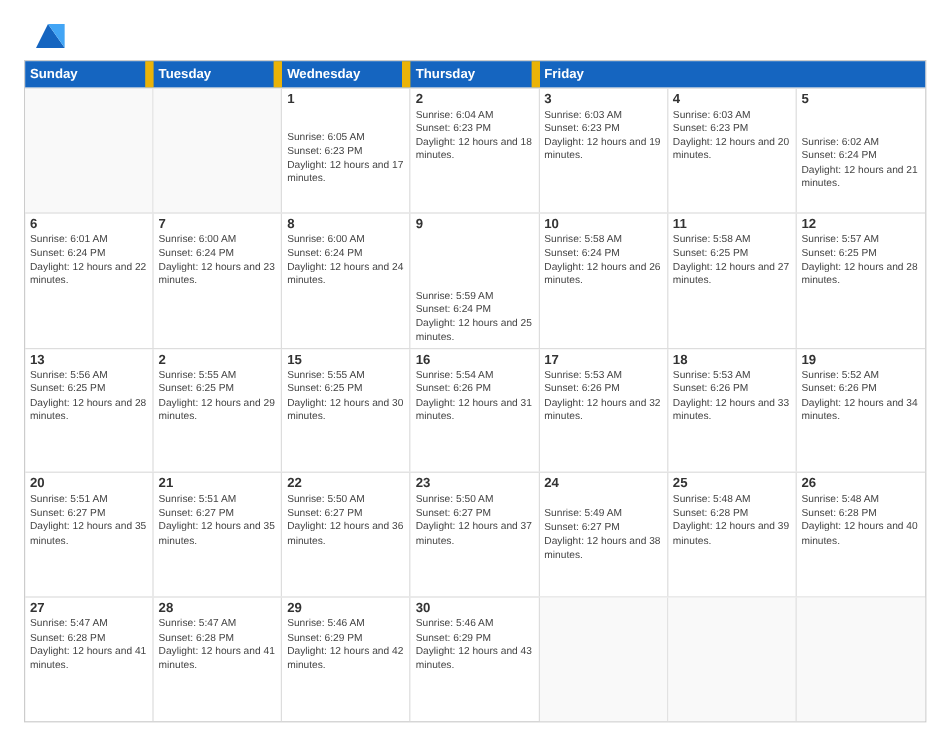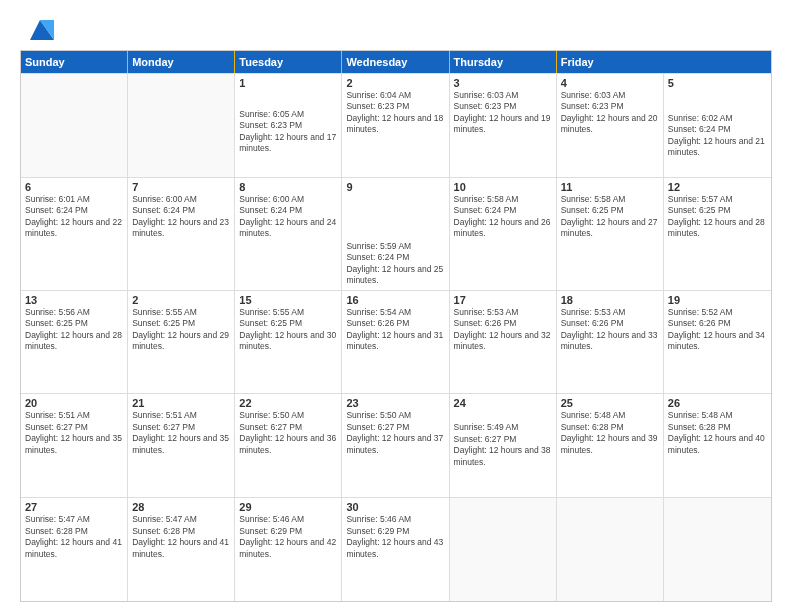--- a/index.html
+++ b/index.html
@@ -62,21 +62,21 @@
       display: grid;
       grid-template-columns: repeat(7, 1fr);
       background: #1565c0;
     }
     .cal-header-cell {
       color: #fff;
       font-size: 11px;
       font-weight: bold;
       padding: 5px 4px;
       text-align: left;
-      border-right: 1px solid #eab308;
+      border-right: 7px solid #eab308;
     }
     .cal-header-cell:last-child { border-right: none; }
     .cal-body {
       flex: 1;
       display: flex;
       flex-direction: column;
     }
     .cal-row {
       display: grid;
       grid-template-columns: repeat(7, 1fr);
@@ -124,21 +124,20 @@
     </div>
     <div class="title-block">
       <div class="main-title"></div>
       <div class="subtitle"></div>
     </div>
   </div>
 
   <div class="calendar">
     <div class="cal-header">
     <div class="cal-header-cell">Sunday</div>
-        <div class="cal-header-cell">Monday</div>
         <div class="cal-header-cell">Tuesday</div>
         <div class="cal-header-cell">Wednesday</div>
         <div class="cal-header-cell">Thursday</div>
         <div class="cal-header-cell">Friday</div>
       </div>
     <div class="cal-body">
     <div class="cal-row">
           <div class="cal-cell empty"></div>
           <div class="cal-cell empty"></div>
           <div class="cal-cell">

